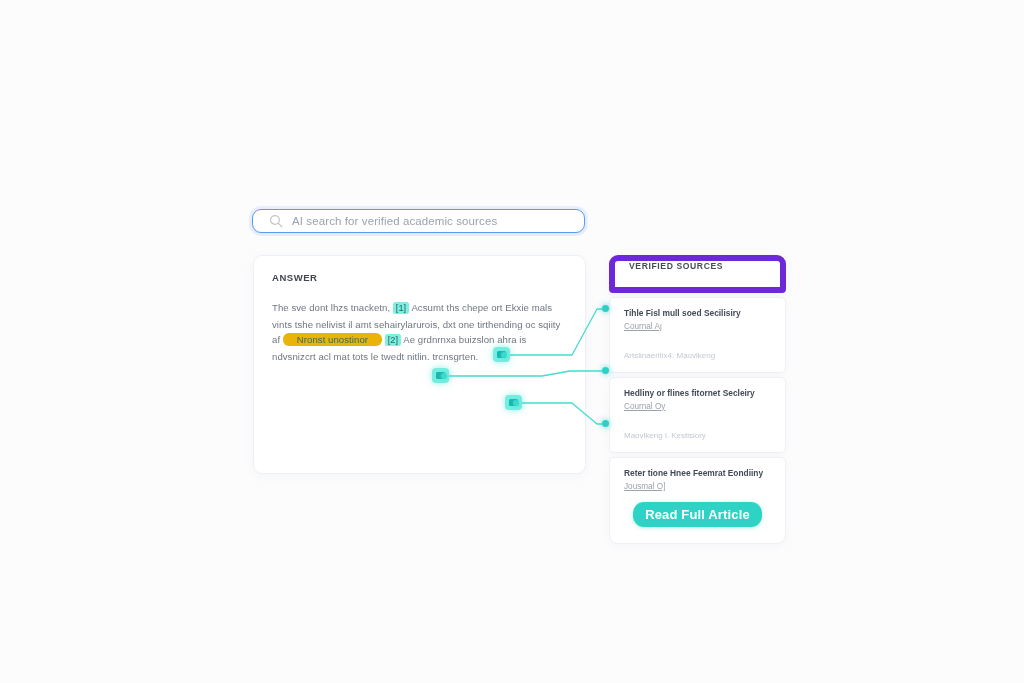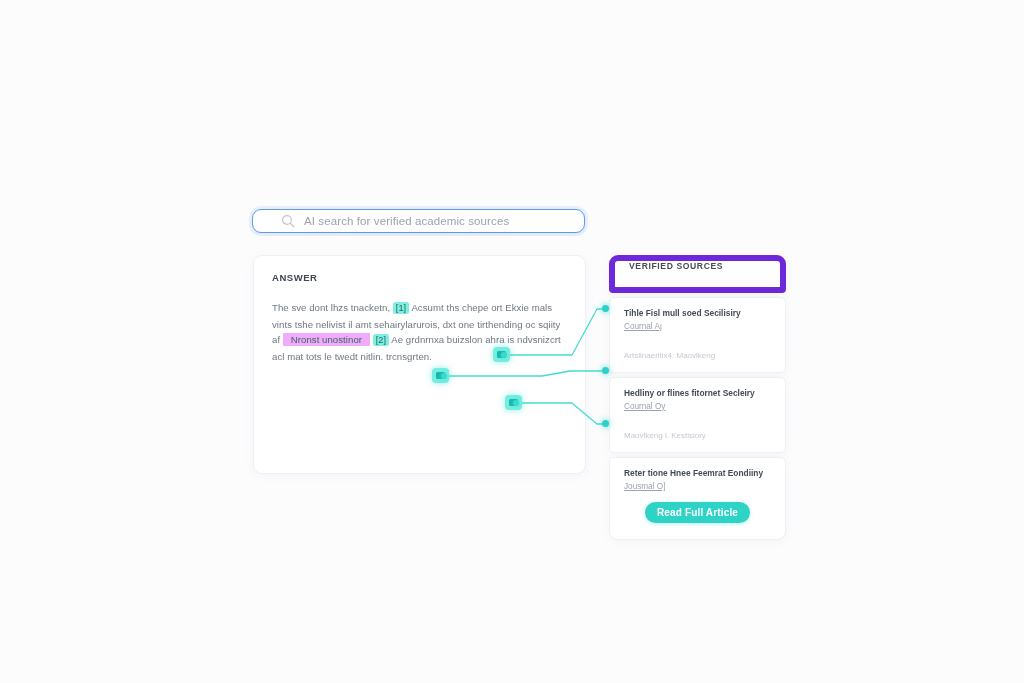--- a/index.html
+++ b/index.html
@@ -30,21 +30,21 @@
     left: 0px;
     top: 4px;
     width: 333px;
     height: 24px;
     box-sizing: border-box;
     background: #ffffff;
     border: 1.6px solid #5b9bf0;
     border-radius: 9px;
     display: flex;
     align-items: center;
-    padding: 0 28px;
+    padding: 0 16px;
     box-shadow: 0 0 0 3px rgba(110,165,240,0.13), 0 1px 3px rgba(120,140,170,0.10);
   }
   #search-icon {
     width: 14px;
     height: 14px;
     flex: 0 0 auto;
     margin-right: 9px;
     opacity: .55;
   }
   #search-placeholder {
@@ -83,24 +83,24 @@
     filter: blur(0.42px);
   }
   .cite {
     background: #7df0e2;
     color: #2b5f5d;
     border-radius: 2.5px;
     padding: 1px 3px;
     font-size: 9.2px;
   }
   .hl {
-    background: #f0abfc;
+    background: #eab308;
     color: #3a6663;
-    border-radius: 1px;
-    padding: 1px 8px;
+    border-radius: 6px;
+    padding: 1px 14px;
   }
 
   
   #sources-panel {
     position: absolute;
     left: 357px;
     top: 50px;
     width: 177px;
     height: 219px;
   }
@@ -159,21 +159,21 @@
     filter: blur(0.5px);
   }
   #read-article-button {
     display: block;
     margin: 9px auto 4px auto;
     background: #2ed3c6;
     color: #ffffff;
     border: none;
     border-radius: 11px;
     font-family: "Liberation Sans", sans-serif;
-    font-size: 10px;
+    font-size: 13px;
     font-weight: bold;
     padding: 5px 12px;
     cursor: pointer;
     letter-spacing: .15px;
     filter: blur(0.35px);
     box-shadow: 0 1px 4px rgba(46,211,198,0.35);
   }
 
   
   #connector-overlay {

